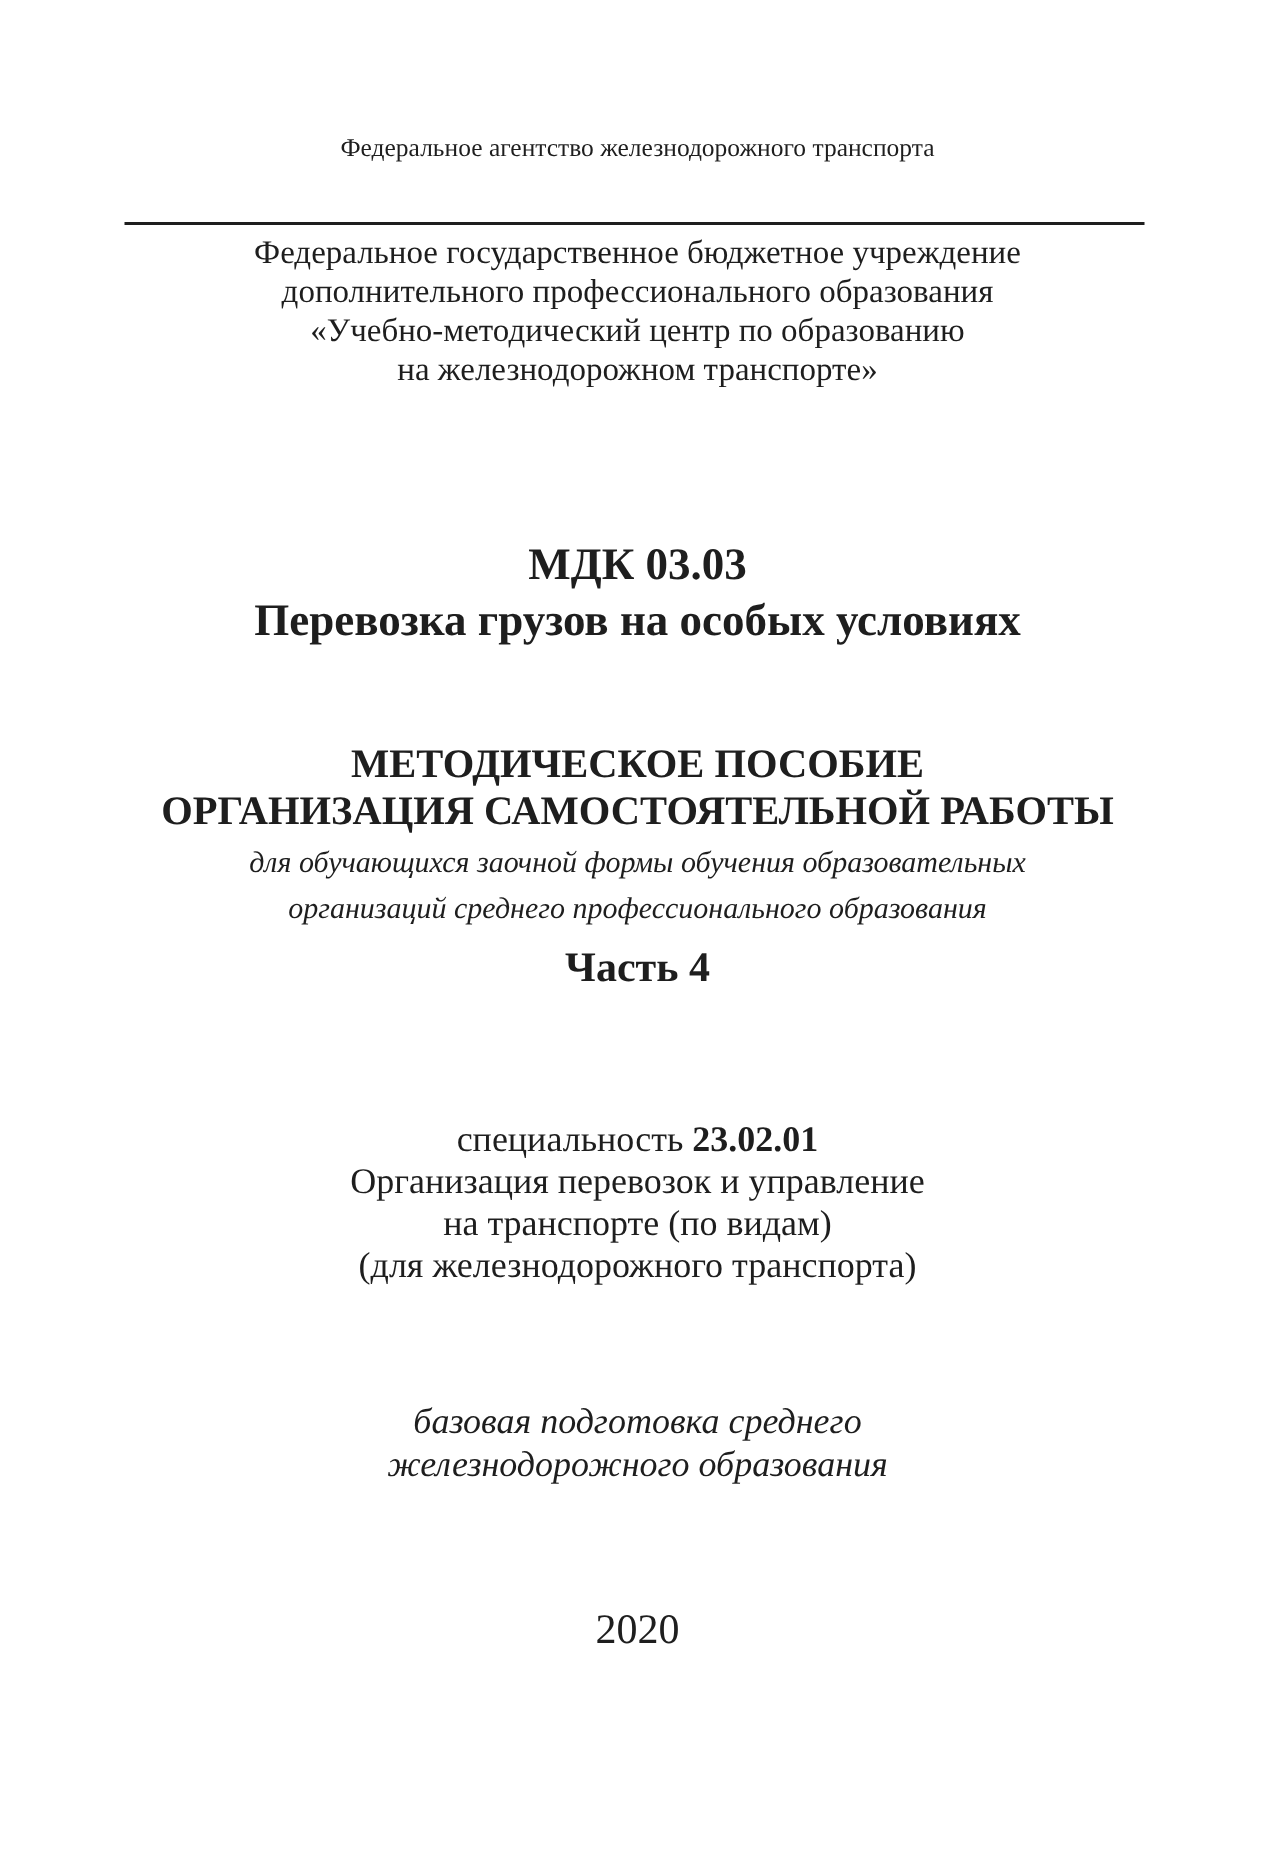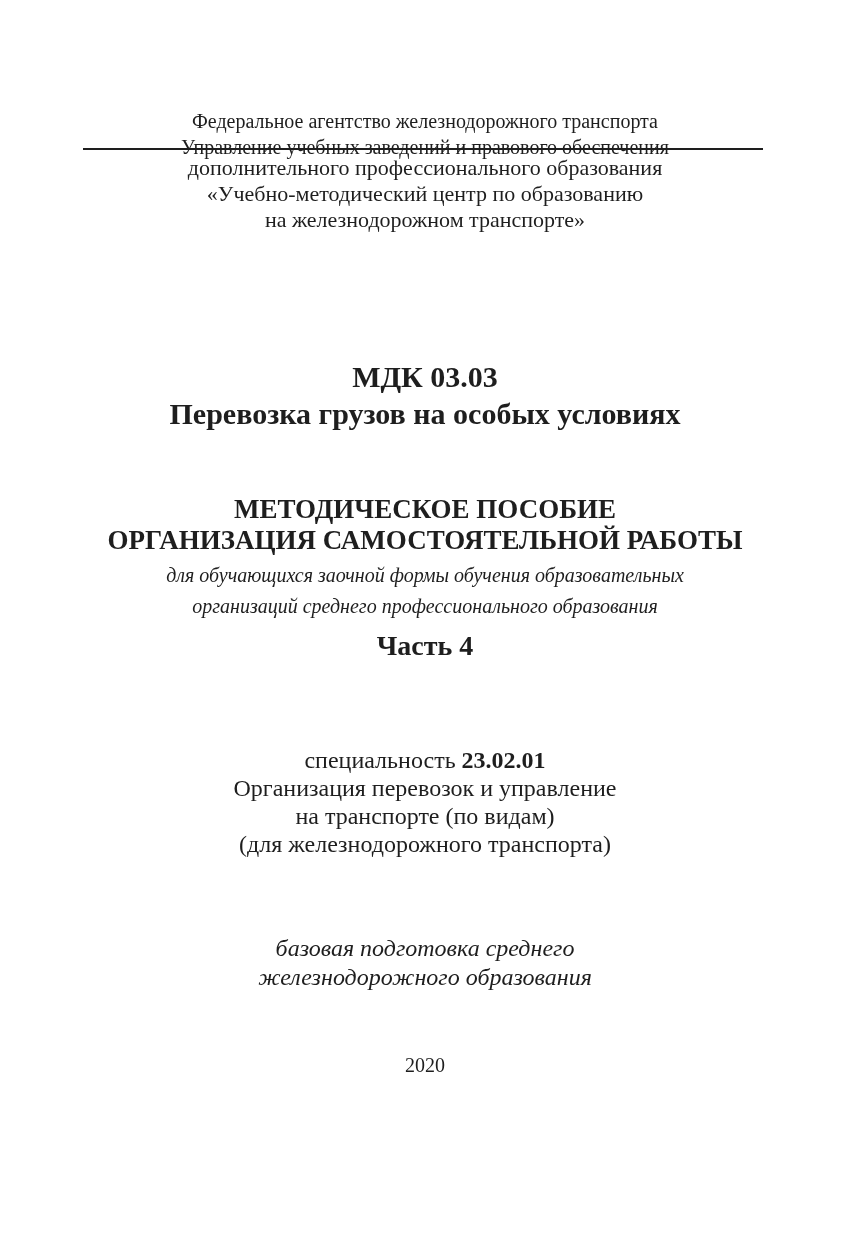--- a/index.html
+++ b/index.html
@@ -16,22 +16,22 @@
     color: #1e1e1e;
     overflow: hidden;
   }
   .block {
     position: absolute;
     left: 80px;
     width: 690px;
     text-align: center;
   }
   .header-agency {
-    top: 108px;
-    font-size: 20px;
+    top: 86px;
+    font-size: 17px;
     line-height: 26px;
     text-align: center;
   }
   .rule {
     position: absolute;
     top: 148px;
     left: 83px;
     width: 680px;
     height: 2px;
     background: #1e1e1e;
@@ -73,38 +73,38 @@
   .specialty b {
     font-weight: bold;
   }
   .training {
     top: 934px;
     font-size: 24px;
     font-style: italic;
     line-height: 29px;
   }
   .year {
-    top: 1052px;
-    font-size: 20px;
+    top: 1074px;
+    font-size: 28px;
     line-height: 26px;
   }
 </style>
 </head>
 <body>
 
 <div class="page">
 
   <div class="block header-agency">
     <div>Федеральное агентство железнодорожного транспорта</div>
-    <div>Управление учебных заведений и правового обеспечения</div>
   </div>
 
   <div class="rule"></div>
 
   <div class="block header-institution">
+    <div>Федеральное государственное бюджетное учреждение</div>
     <div>дополнительного профессионального образования</div>
     <div>«Учебно-методический центр по образованию</div>
     <div>на железнодорожном транспорте»</div>
   </div>
 
   <div class="block main-title">
     <div>МДК 03.03</div>
     <div>Перевозка грузов на особых условиях</div>
   </div>
 

